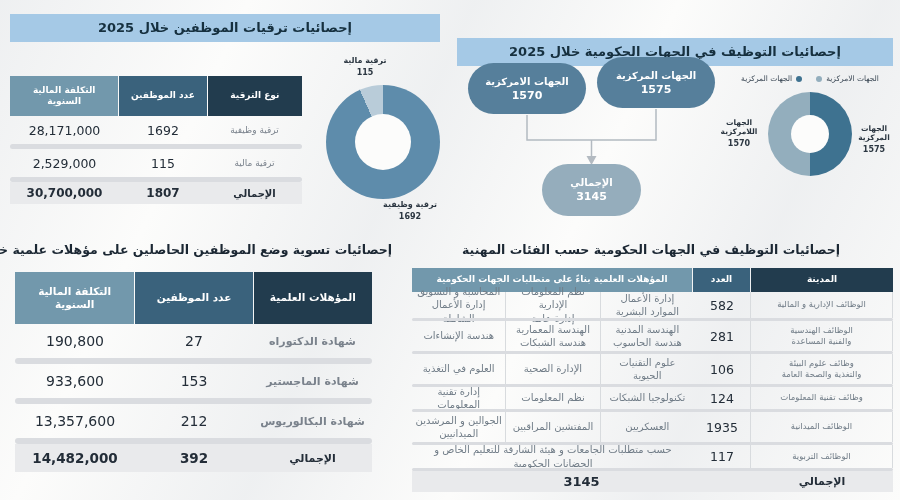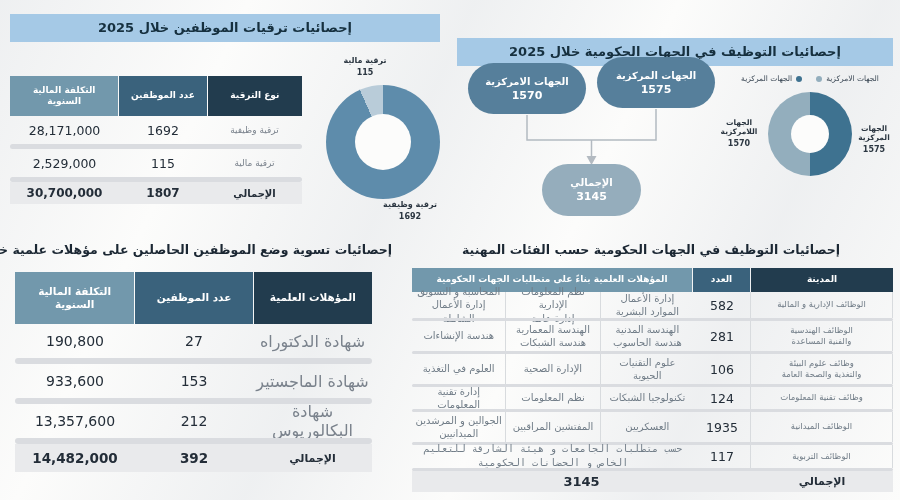--- a/index.html
+++ b/index.html
@@ -88,21 +88,21 @@
   .dot-dark { background:#3e7290; }
 
   
   .stbl{ left:15px; top:272px; width:357px; }
   .stbl .c-qual{ width:119px; }
   .stbl .c-cnt { width:118px; }
   .stbl .c-cost{ width:120px; }
   .stbl .trow.head{ height:52px; gap:1px; }
   .stbl .trow.head .th{ font-size:10.5px; }
   .stbl .trow.body{ height:34px; }
-  .stbl .trow.body .lab{ font-size:16px; }
+  .stbl .trow.body .lab{ font-size:11px;font-weight:bold; }
   .stbl .trow.body .num{ font-size:14px; }
   .stbl .sep{ height:6px; }
   .stbl .trow.foot{ height:28px; }
   .stbl .trow.foot .cell{ font-weight:bold; font-size:13.5px; }
   .stbl .trow.foot .c-qual{ font-size:11px; }
 
   
   .jtbl{ left:412px; top:268px; width:481px; }
   .jtbl .c-prof { width:142px; }
   .jtbl .c-cnt  { width:57px; }
@@ -318,21 +318,21 @@
           <div class="q preline">المفتشين المراقبين</div>
           <div class="q preline">الجوالين  و المرشدين
 الميدانيين</div>
         </div>
       </div>
       <div class="sep"></div>
 
       <div class="trow jrow" style="height:23px; min-height:23px;">
         <div class="cell c-prof preline">الوظائف التربوية</div>
         <div class="cell c-cnt">117</div>
-        <div class="c-quals" style="flex:1;font-family:Liberation Mono, monospace;">
+        <div class="c-quals" style="flex:1;">
           <div class="q">حسب متطلبات الجامعات و هيئة الشارقة للتعليم الخاص و الحضانات الحكومية</div>
         </div>
       </div>
       <div class="sep"></div>
 
       <div class="trow foot total">
         <div class="cell c-prof">الإجمالي</div>
         <div class="cell merged">3145</div>
       </div>
     </div>

